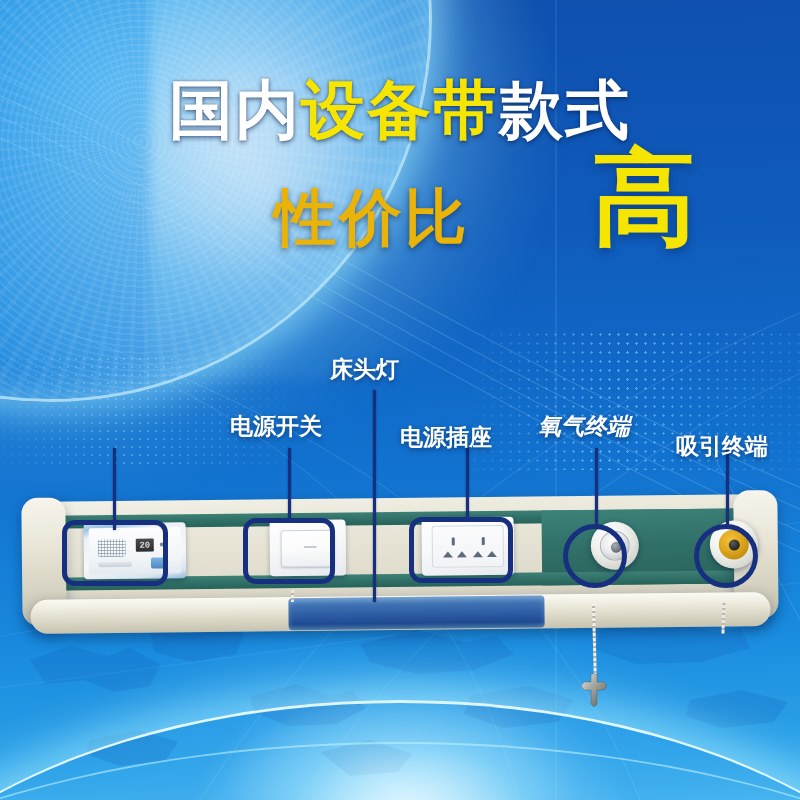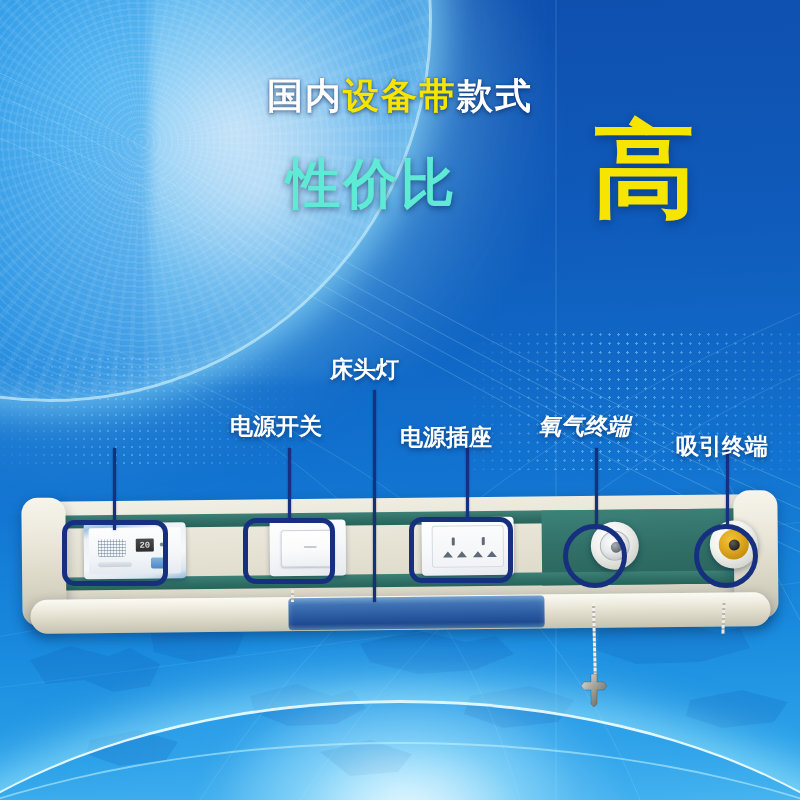--- a/index.html
+++ b/index.html
@@ -95,34 +95,34 @@
     background:radial-gradient(ellipse at 50% 100%, rgba(255,255,255,.85) 0%, rgba(190,240,255,.35) 38%, rgba(140,220,255,0) 72%);
     filter:blur(5px);
   }
 
   
   .headline-wrap {
     position:absolute; left:0; top:78px; width:800px;
     text-align:center; z-index:20;
   }
   .line1 {
-    font-size:36px; font-weight:bold; letter-spacing:2px;
+    font-size:64px; font-weight:bold; letter-spacing:2px;
     line-height:1;
     text-shadow:0 2px 5px rgba(0,25,70,.55), 0 0 2px rgba(0,30,90,.5);
     white-space:nowrap;
   }
   .line1 .seg-w { color:#ffffff; }
   .line1 .seg-y { color:#f6e500; }
 
   .line2-row {
     position:relative; width:800px; height:96px; margin-top:26px;
   }
   .line2 {
     position:absolute; left:372px; top:8px;
-    font-size:54px; font-weight:bold; letter-spacing:3px; color:#5eead4;
+    font-size:62px; font-weight:bold; letter-spacing:3px; color:#eab308;
     transform:translateX(-50%);
     text-shadow:0 2px 6px rgba(0,25,70,.55);
     white-space:nowrap;
   }
   .line2-big {
     position:absolute; left:644px; top:-22px;
     font-size:104px; font-weight:bold; color:#f6e500;
     transform:translateX(-50%);
     line-height:1;
     text-shadow:0 3px 10px rgba(0,30,80,.45);

